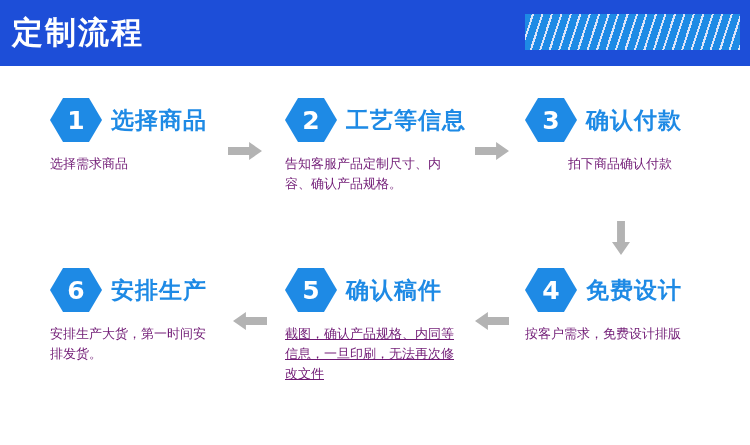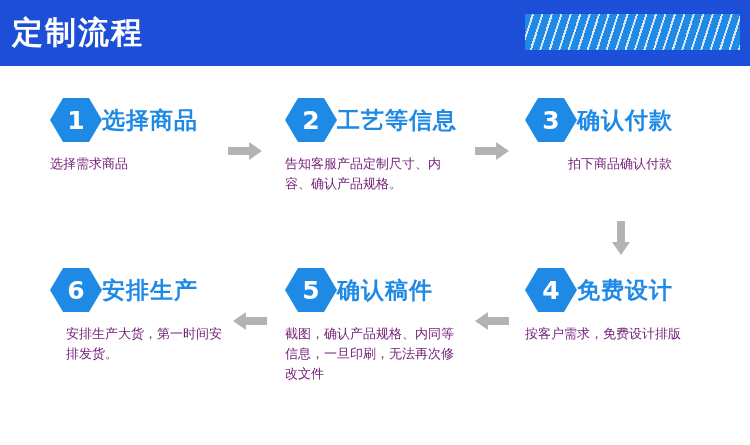--- a/index.html
+++ b/index.html
@@ -59,21 +59,21 @@
     clip-path:polygon(25% 2%,75% 2%,100% 50%,75% 98%,25% 98%,0% 50%);
     display:flex;align-items:center;justify-content:center;
     flex:0 0 auto;
   }
   .hex span{
     color:#ffffff;font-size:25px;font-weight:bold;
     font-family:"DejaVu Sans","Liberation Sans",sans-serif;
     line-height:1;
   }
   .step-title{
-    margin-left:0;
+    margin-left:9px;
     font-size:23px;font-weight:bold;color:#1e8ae5;
     letter-spacing:1px;
     white-space:nowrap;
   }
   .step-desc{
     margin-top:10px;
     font-size:13px;
     color:#701a75;
     line-height:20px;
     width:200px;
@@ -147,33 +147,33 @@
 
   <div class="arrow arrow-down" style="position:absolute;left:612px;top:155px;"></div>
 
   <div class="step" style="left:50px;top:200px;">
     <div class="step-head">
       <div class="hex">
         <span>6</span>
       </div>
       <div class="step-title">安排生产</div>
     </div>
-    <div class="step-desc" style="width:165px;margin-left:16px;">安排生产大货，第一时间安排发货。</div>
+    <div class="step-desc" style="width:165px;">安排生产大货，第一时间安排发货。</div>
   </div>
 
   <div class="arrow arrow-left" style="position:absolute;left:233px;top:246px;"></div>
 
   <div class="step" style="left:285px;top:200px;">
     <div class="step-head">
       <div class="hex">
         <span>5</span>
       </div>
       <div class="step-title">确认稿件</div>
     </div>
-    <div class="step-desc" style="width:180px;">截图，确认产品规格、内同等信息，一旦印刷，无法再次修改文件</div>
+    <div class="step-desc" style="width:180px;text-decoration:underline;">截图，确认产品规格、内同等信息，一旦印刷，无法再次修改文件</div>
   </div>
 
   <div class="arrow arrow-left" style="position:absolute;left:475px;top:246px;"></div>
 
   <div class="step" style="left:525px;top:200px;">
     <div class="step-head">
       <div class="hex">
         <span>4</span>
       </div>
       <div class="step-title">免费设计</div>

